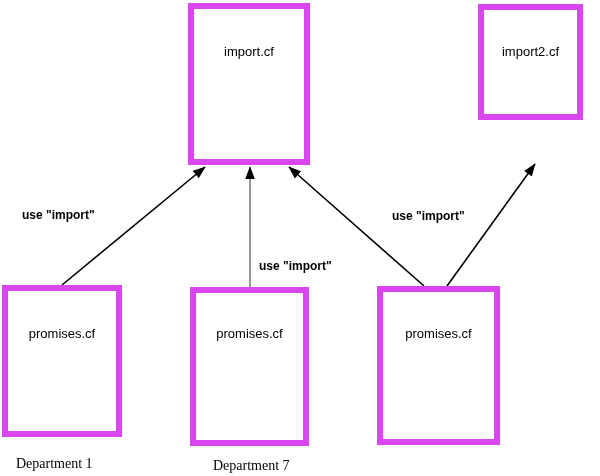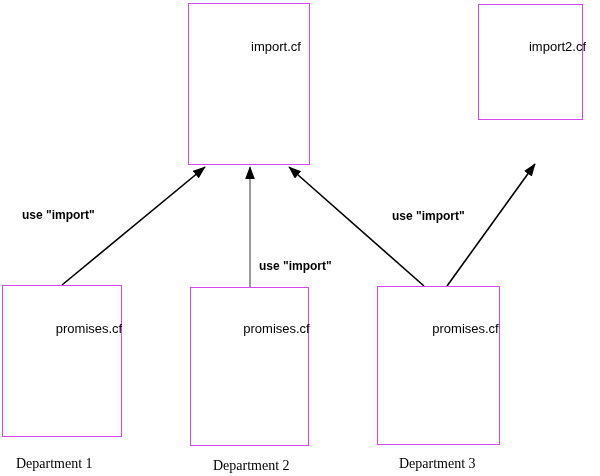--- a/index.html
+++ b/index.html
@@ -18,23 +18,22 @@
   svg.layer {
     position: absolute;
     left: 0;
     top: 0;
     width: 600px;
     height: 476px;
   }
   .node-box {
     position: absolute;
     box-sizing: border-box;
-    border: 1px solid #d946ef;
+    border: 6px solid #d946ef;
     background: #ffffff;
-    padding-left: 27px;
   }
   .node-label {
     position: absolute;
     width: 100%;
     text-align: center;
     font-family: "Liberation Sans", sans-serif;
     font-size: 13px;
     color: #000000;
     white-space: nowrap;
   }
@@ -97,17 +96,16 @@
   </div>
 
   <div class="edge-label" style="left:22px; top:208px;">use "import"</div>
 
   <div class="edge-label" style="left:259px; top:259px;">use "import"</div>
 
   <div class="edge-label" style="left:392px; top:209px;">use "import"</div>
 
   <div class="dept-label" style="left:16px; top:456px;">Department 1</div>
 
-  <div class="dept-label" style="left:213px; top:458px;">Department 2</div>
+  <div class="dept-label" style="left:213px; top:458px;">Department 7</div>
 
-  <div class="dept-label" style="left:399px; top:456px;">Department 3</div>
 
 </div>
 
 </body></html>

